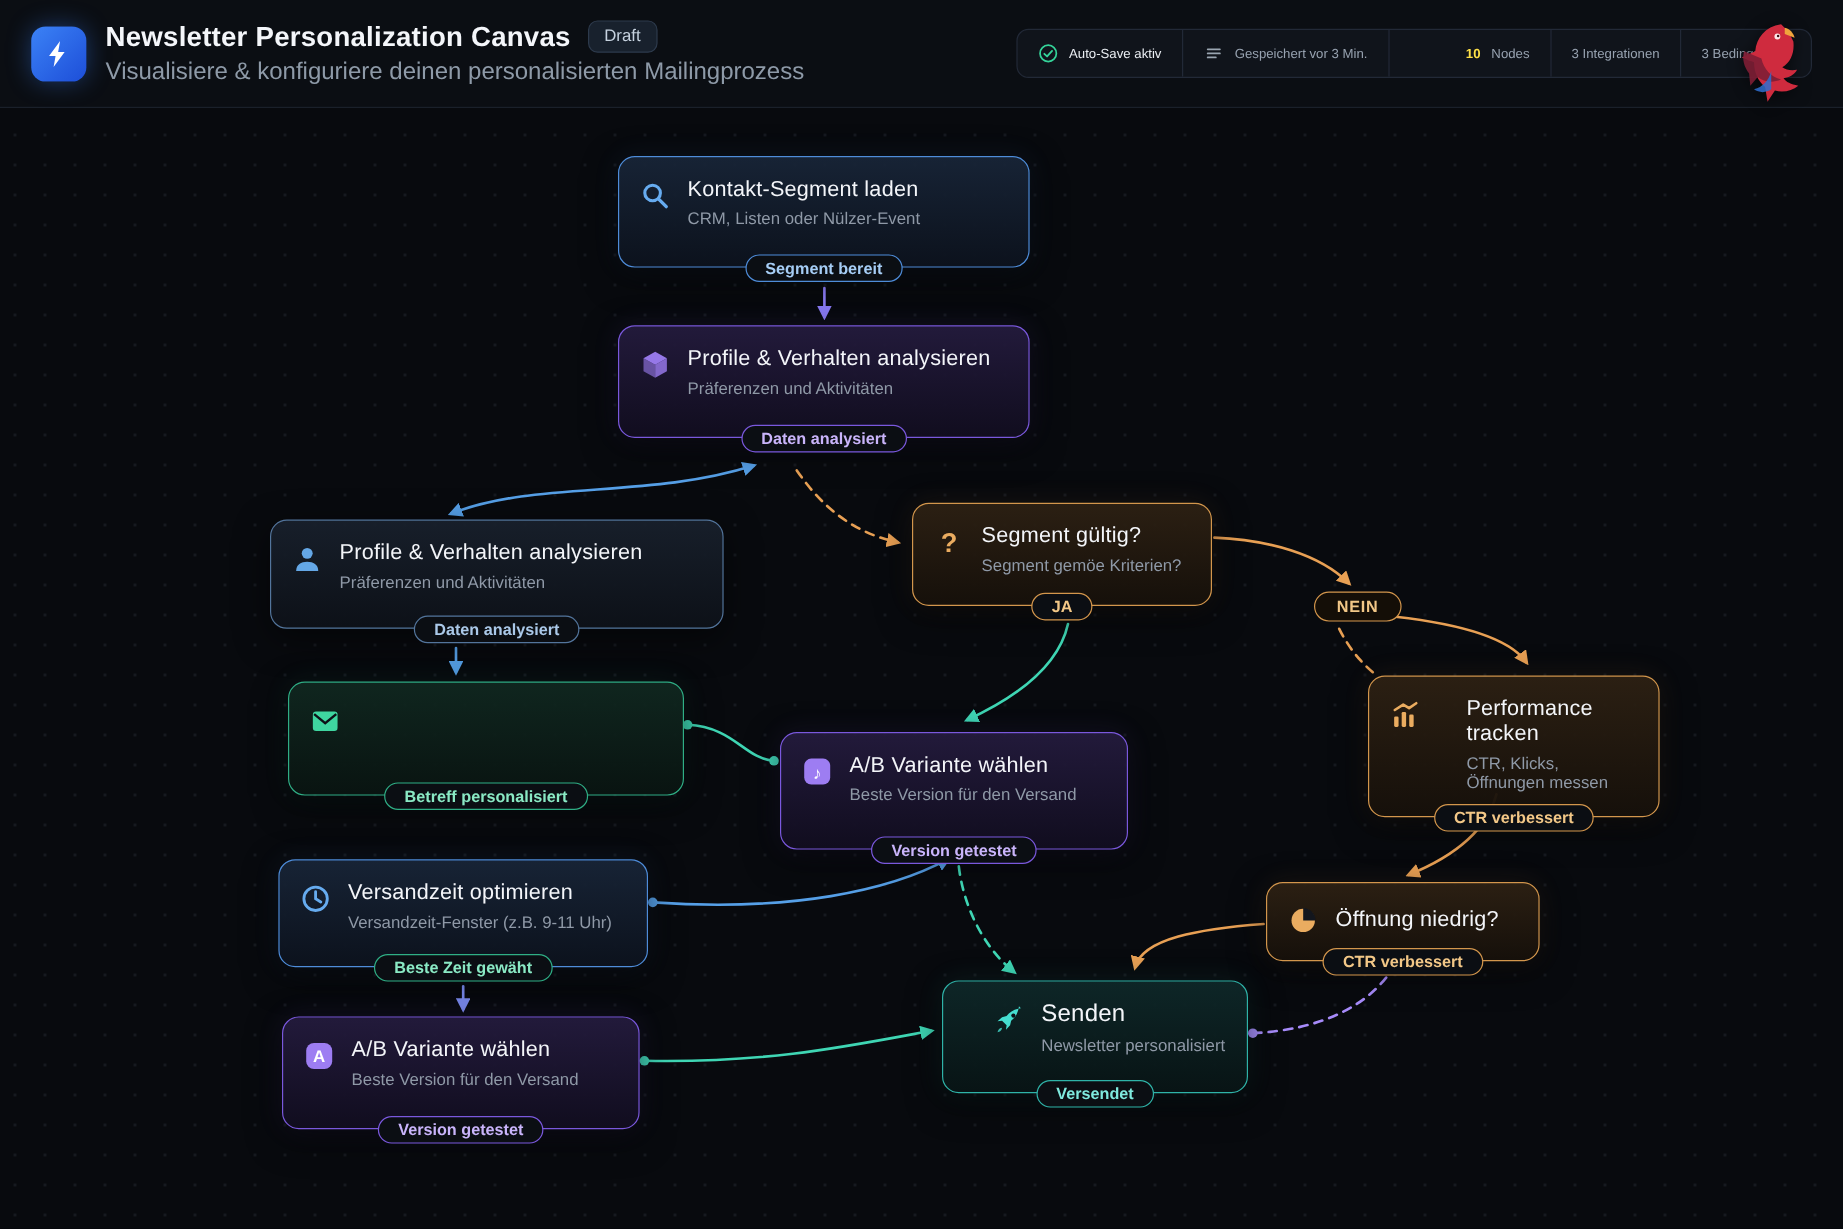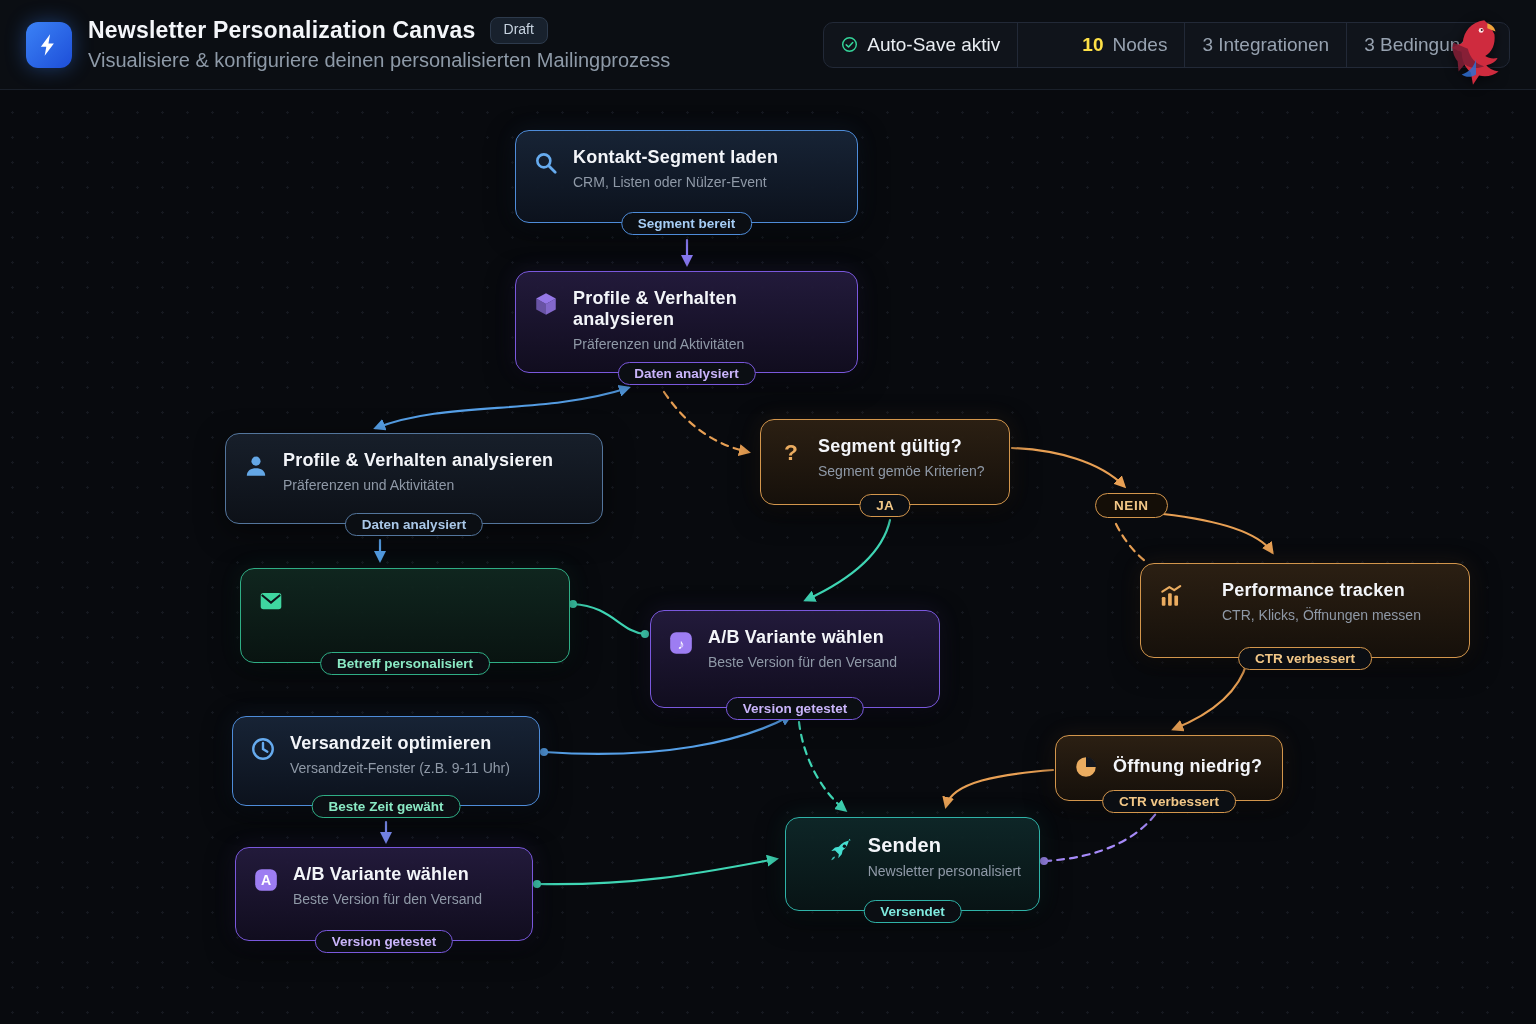--- a/index.html
+++ b/index.html
@@ -12,21 +12,21 @@
     padding:0 26px;box-sizing:border-box;z-index:5;}
   .h-left{display:flex;align-items:center;gap:16px;}
   .logo{width:46px;height:46px;border-radius:12px;background:linear-gradient(135deg,#3b82f6,#1d4ed8);
     display:flex;align-items:center;justify-content:center;box-shadow:0 0 20px rgba(59,130,246,.38);flex:none;}
   .logo svg{width:26px;height:26px;}
   .h-row{display:flex;gap:14px;}
   h1{margin:0;font-size:23px;font-weight:800;color:#f4f6fa;letter-spacing:.2px;}
   .draft{background:#18212d;border:1px solid #2d3a4c;color:#c6d2df;border-radius:8px;padding:3px 13px;font-size:14px;}
   .h-sub{color:#8e9aa8;font-size:20px;margin-top:5px;}
   .statusbar{display:flex;align-items:stretch;background:#10141b;border:1px solid #222937;border-radius:10px;overflow:hidden;}
-  .st-item{display:flex;align-items:center;gap:9px;padding:11px 17px;font-size:19px;color:#e9edf2;
+  .st-item{display:flex;align-items:center;gap:9px;padding:11px 17px;font-size:11px;color:#e9edf2;
     border-left:1px solid #222937;white-space:nowrap;}
   .st-item:first-child{border-left:none;}
   .st-item.muted{color:#97a2b0;}
   .st-item b{color:#fde047;font-weight:700;margin-left:47px;}
   .st-ic{display:flex;}
   .st-ic svg{width:17px;height:17px;display:block;}
   .parrot{position:absolute;top:14px;right:22px;width:78px;height:82px;z-index:10;}
   .parrot svg{width:100%;height:100%;filter:drop-shadow(0 2px 6px rgba(0,0,0,.6));}
 
   
@@ -36,21 +36,21 @@
   .edges{position:absolute;inset:0;z-index:1;pointer-events:none;}
   .nodes{position:absolute;inset:0;z-index:2;}
 
   
   .node{position:absolute;display:flex;gap:12px;align-items:flex-start;border:1.5px solid;border-radius:14px;
     padding:16px 18px 20px 15px;box-sizing:border-box;z-index:2;}
   .node.compact{align-items:center;padding:10px 18px 14px 15px;}
   .n-icon{width:30px;height:30px;flex:none;display:flex;align-items:center;justify-content:center;margin-top:1px;}
   .n-icon svg{width:26px;height:26px;}
   .n-text{display:block;min-width:0;}
-  .n-title{display:block;font-size:18px;font-weight:700;color:#f3f5f9;letter-spacing:.2px;}
+  .n-title{display:block;font-size:18px;font-weight:400;color:#f3f5f9;letter-spacing:.2px;}
   .node.teal .n-title{font-size:20px;}
   .n-sub{display:block;font-size:14px;color:#8f99a7;margin-top:6px;}
   .n-badge{position:absolute;left:50%;bottom:-13px;transform:translateX(-50%);background:#0b0e13;
     border:1.5px solid;border-radius:999px;padding:3px 16px;font-size:13.5px;white-space:nowrap;font-weight:bold;}
 
   .node.blue{border-color:#4e8cd9;background:linear-gradient(180deg,rgba(24,37,56,.93),rgba(12,18,29,.97));box-shadow:0 8px 28px rgba(0,0,0,.5),0 0 22px rgba(78,140,217,.10);}
   .node.purple{border-color:#7a58dd;background:linear-gradient(180deg,rgba(36,27,62,.93),rgba(17,13,31,.97));box-shadow:0 8px 28px rgba(0,0,0,.5),0 0 22px rgba(122,88,221,.12);}
   .node.steel{border-color:#53759c;background:linear-gradient(180deg,rgba(24,32,44,.93),rgba(13,17,24,.97));box-shadow:0 8px 28px rgba(0,0,0,.5);}
   .node.orange{border-color:#d3964c;background:linear-gradient(180deg,rgba(46,33,19,.92),rgba(22,16,10,.97));box-shadow:0 8px 28px rgba(0,0,0,.5),0 0 22px rgba(211,150,76,.10);}
   .node.green{border-color:#2fae85;background:linear-gradient(180deg,rgba(16,40,32,.92),rgba(9,20,17,.97));box-shadow:0 8px 28px rgba(0,0,0,.5),0 0 22px rgba(47,174,133,.10);}
@@ -91,20 +91,28 @@
     </div>
     <div class="statusbar">
         <div class="st-item">
           <span class="st-ic">
             <svg viewBox="0 0 20 20">
               <circle cx="10" cy="10" r="8" fill="none" stroke="#34d399" stroke-width="1.7"></circle>
               <path d="M6.2 10.4 8.9 13 13.8 7.6" fill="none" stroke="#34d399" stroke-width="1.8" stroke-linecap="round" stroke-linejoin="round"></path>
             </svg>
           </span>
           <span>Auto-Save aktiv</span>
+        </div>
+        <div class="st-item muted">
+          <span class="st-ic">
+            <svg viewBox="0 0 20 20">
+              <path d="M4 6h12M4 10h12M4 14h8" stroke="#9aa5b1" stroke-width="1.7" stroke-linecap="round"></path>
+            </svg>
+          </span>
+          <span>Gespeichert vor 3 Min.</span>
         </div>
         <div class="st-item muted">
           <b>10</b>
           <span>Nodes</span>
         </div>
         <div class="st-item muted">
           <span>3 Integrationen</span>
         </div>
         <div class="st-item muted">
           <span>3 Bedingungen</span>
@@ -216,21 +224,21 @@
             <svg viewBox="0 0 24 24">
               <text x="12" y="19.5" font-size="21" font-weight="bold" text-anchor="middle" fill="currentColor">?</text>
             </svg>
           </span>
           <span class="n-text">
             <span class="n-title">Segment gültig?</span>
             <span class="n-sub">Segment gemöe Kriterien?</span>
           </span>
           <span class="n-badge orange">JA</span>
         </div>
-        <div class="node orange" style="left: 1140px; top: 563px; width: 330px; min-height: 95px; gap: 36px;">
+        <div class="node orange" style="left: 1140px; top: 563px; width: 243px; min-height: 95px; gap: 36px;">
           <span class="n-icon">
             <svg viewBox="0 0 24 24">
               <rect x="3.5" y="13" width="3.4" height="8" rx="1" fill="currentColor"></rect>
               <rect x="9.3" y="9.5" width="3.4" height="11.5" rx="1" fill="currentColor"></rect>
               <rect x="15.1" y="11.5" width="3.4" height="9.5" rx="1" fill="currentColor"></rect>
               <path d="M4 8 10.5 3.8 15 6.6 20.5 2.8" fill="none" stroke="currentColor" stroke-width="2" stroke-linecap="round" stroke-linejoin="round"></path>
             </svg>
           </span>
           <span class="n-text">
             <span class="n-title">Performance tracken</span>

